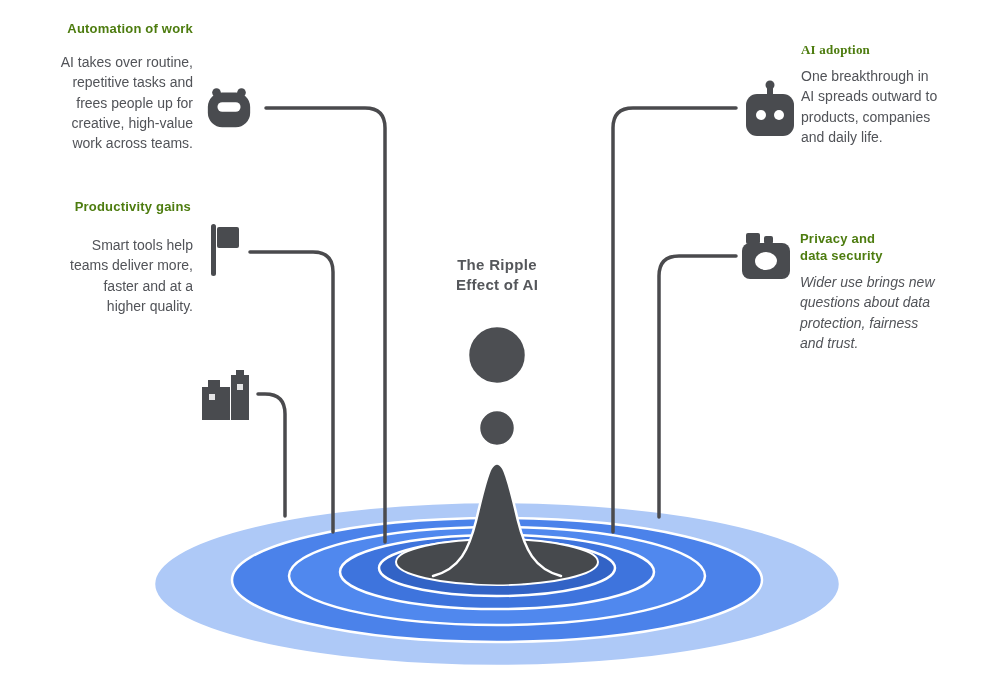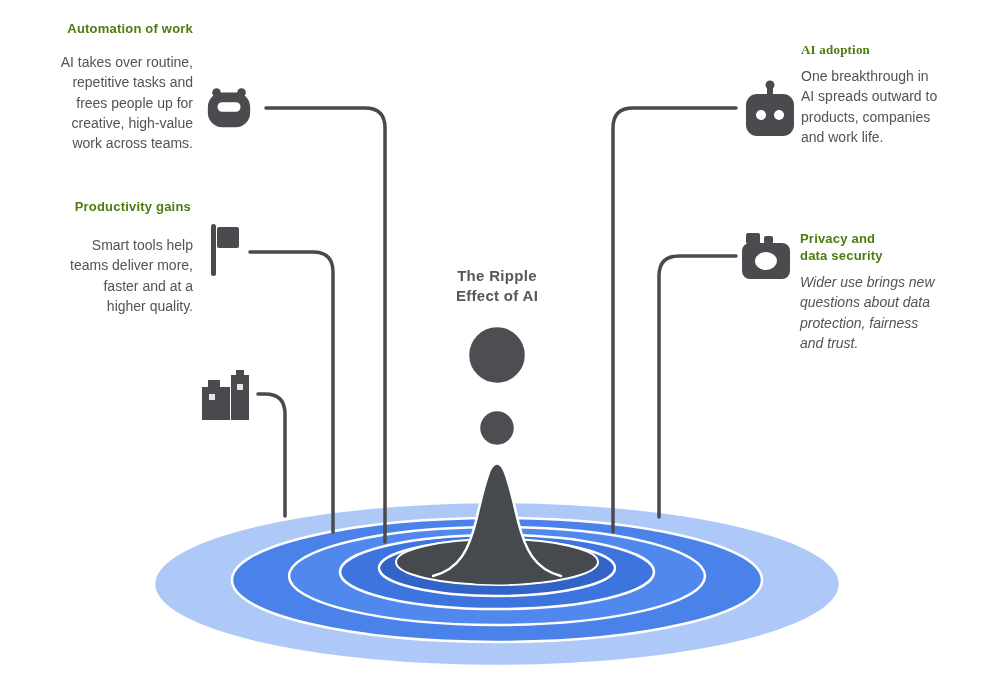--- a/index.html
+++ b/index.html
@@ -47,21 +47,21 @@
     <circle cx="497" cy="355" r="29" stroke="#ffffff" stroke-width="2.5" fill="#4c4e52"></circle>
     <circle cx="497" cy="428" r="18" stroke="#ffffff" stroke-width="2.5" fill="#4c4e52"></circle>
 
     <path d="M 266 108 L 365 108 Q 385 108 385 128 L 385 542" fill="none" stroke-width="3.5" stroke-linecap="round" stroke="#4a4a4d"></path>
     <path d="M 250 252 L 313 252 Q 333 252 333 272 L 333 532" fill="none" stroke-width="3.5" stroke-linecap="round" stroke="#4a4a4d"></path>
     <path d="M 258 394 L 265 394 Q 285 394 285 414 L 285 516" fill="none" stroke-width="3.5" stroke-linecap="round" stroke="#4a4a4d"></path>
     <path d="M 736 108 L 633 108 Q 613 108 613 128 L 613 532" fill="none" stroke-width="3.5" stroke-linecap="round" stroke="#4a4a4d"></path>
     <path d="M 736 256 L 679 256 Q 659 256 659 276 L 659 517" fill="none" stroke-width="3.5" stroke-linecap="round" stroke="#4a4a4d"></path>
   </svg>
 
-  <div class="abs center-title" style="left:407px;top:266px;width:180px;">The Ripple
+  <div class="abs center-title" style="left:407px;top:255px;width:180px;">The Ripple
 Effect of AI</div>
 
   <div class="abs heading align-right" style="left:18px;top:21px;width:175px;">Automation of work</div>
   <div class="abs body-text align-right" style="left:28px;top:52px;width:165px;">AI takes over routine,
 repetitive tasks and
 frees people up for
 creative, high-value
 work across teams.</div>
   <span class="abs icon" style="left:204px;top:82px;">
     <svg width="50" height="50" viewBox="0 0 52 52">
@@ -101,21 +101,21 @@
       <rect x="25" y="8" width="6" height="10" fill="currentColor"></rect>
       <rect x="4" y="16" width="48" height="42" rx="11" fill="currentColor"></rect>
       <circle cx="19" cy="37" r="5" fill="#ffffff"></circle>
       <circle cx="37" cy="37" r="5" fill="#ffffff"></circle>
     </svg>
   </span>
   <div class="abs heading align-left" style="left:801px;top:42px;width:175px;font-family:Liberation Serif, serif;">AI adoption</div>
   <div class="abs body-text align-left" style="left:801px;top:66px;width:175px;">One breakthrough in
 AI spreads outward to
 products, companies
-and work life.</div>
+and daily life.</div>
 
   <span class="abs icon" style="left:740px;top:228px;">
     <svg width="52" height="56" viewBox="0 0 52 56">
       <rect x="6" y="5" width="14" height="11" rx="2" fill="currentColor"></rect>
       <rect x="24" y="8" width="9" height="8" rx="2" fill="currentColor"></rect>
       <rect x="2" y="15" width="48" height="36" rx="8" fill="currentColor"></rect>
       <ellipse cx="26" cy="33" rx="11" ry="9" fill="#ffffff"></ellipse>
     </svg>
   </span>
   <div class="abs heading align-left" style="left:800px;top:231px;width:175px;">Privacy and

